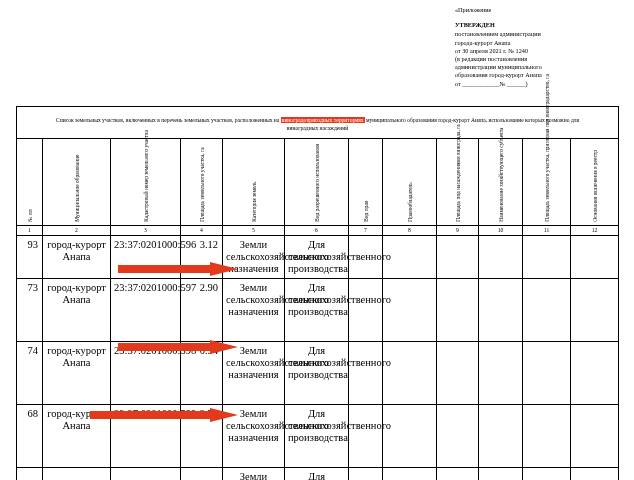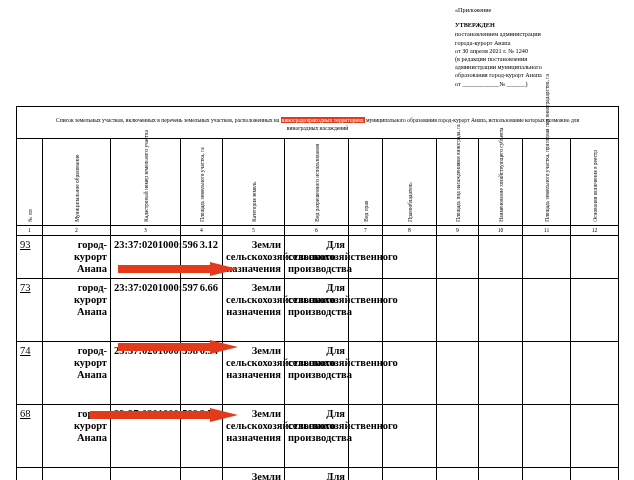--- a/index.html
+++ b/index.html
@@ -92,23 +92,23 @@
     vertical-align: middle;
   }
 
   .data-row td {
     font-size: 10.5px;
     line-height: 1.15;
     padding: 3px 3px 3px 3px;
     vertical-align: top;
     height: 56px;
   }
-  .data-row td.c-num { text-align: left; padding-right: 4px; text-decoration: underline; }
-  .data-row td.c-area { text-align: right; padding-right: 4px; font-weight: bold; }
-  .data-row td.c-left { text-align: right; font-weight: bold; }
+  .data-row td.c-num { text-align: right; padding-right: 4px; }
+  .data-row td.c-area { text-align: right; padding-right: 4px; }
+  .data-row td.c-left { text-align: center; }
 
   .clip-row td { height: 20px; }
 
   
   .arrow {
     position: absolute;
     height: 13px;
     pointer-events: none;
   }
   .arrow svg { display: block; }
@@ -242,21 +242,21 @@
     <td></td>
     <td></td>
     <td></td>
     <td></td>
   </tr>
 
   <tr class="data-row">
     <td class="c-num">73</td>
     <td class="c-left">город-курорт Анапа</td>
     <td class="c-left">23:37:0201000:597</td>
-    <td class="c-area">6.66</td>
+    <td class="c-area">2.90</td>
     <td class="c-left">Земли сельскохозяйственного назначения</td>
     <td class="c-left">Для сельскохозяйственного производства</td>
     <td></td>
     <td></td>
     <td></td>
     <td></td>
     <td></td>
     <td></td>
   </tr>
 

